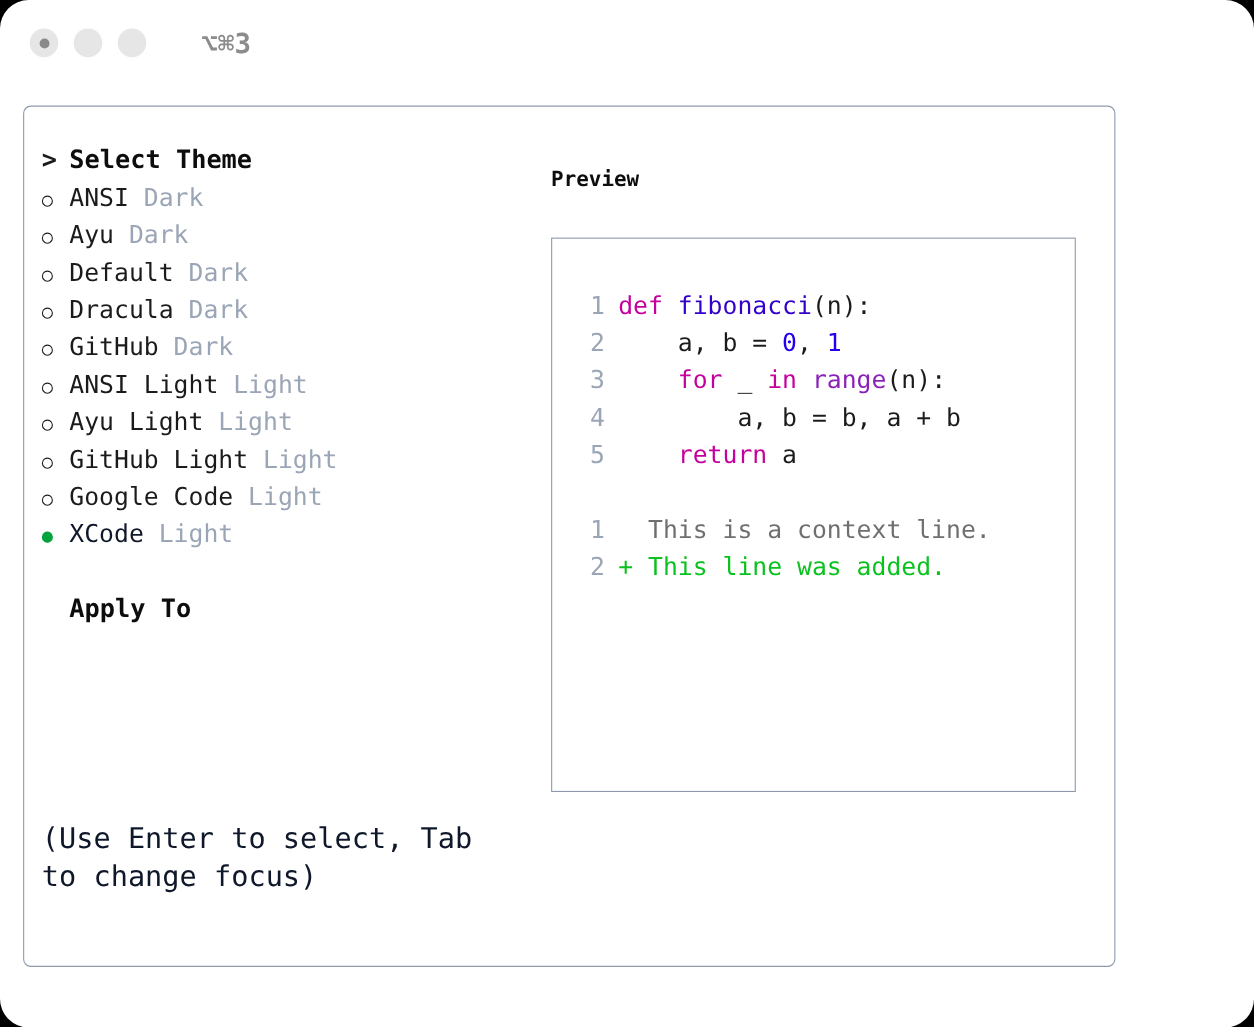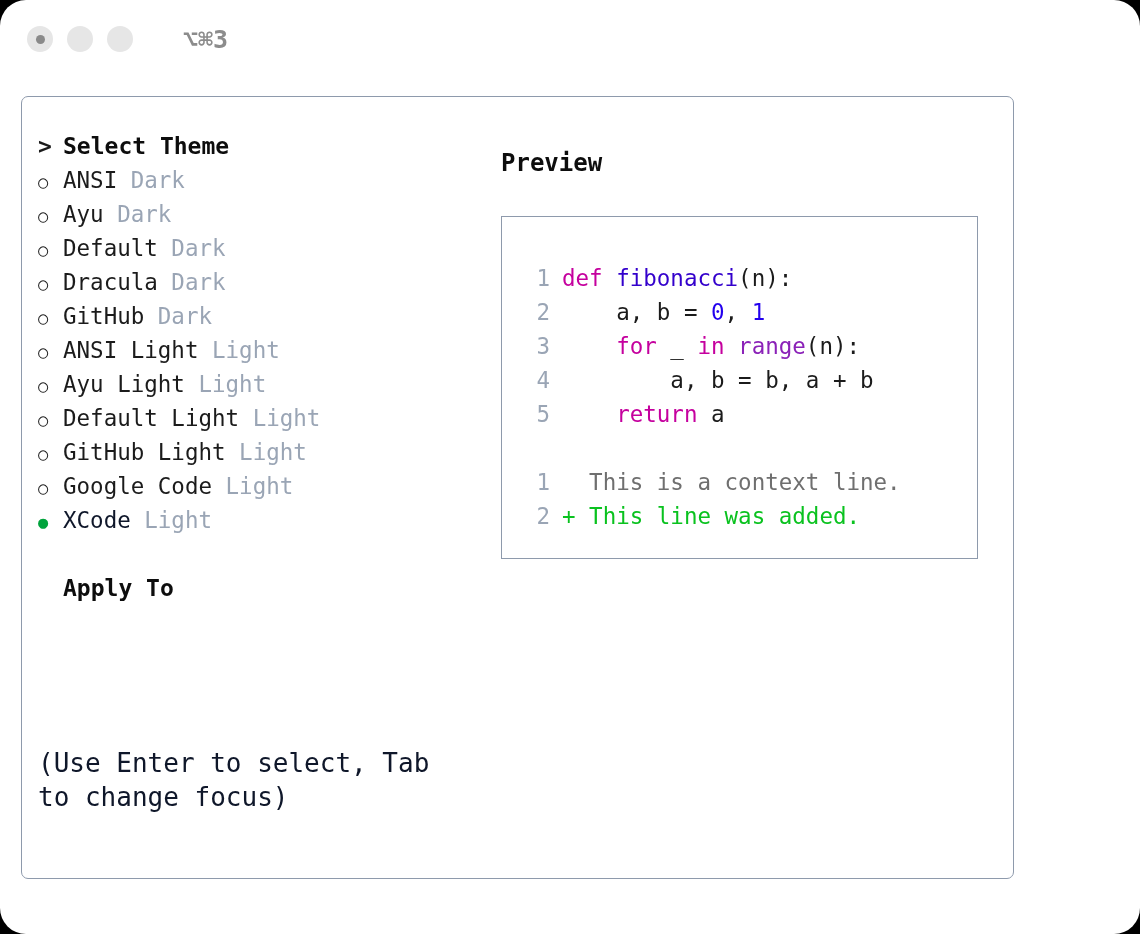--- a/index.html
+++ b/index.html
@@ -134,29 +134,29 @@
   }
 
   
   #right-col {
     position: absolute;
     left: 479px;
     top: 49px;
     width: 490px;
   }
   #preview-title {
-    font-size: 24px;
+    font-size: 19px;
     font-weight: bold;
     color: #0d0d0d;
     line-height: 34px;
   }
   #preview-box {
     margin-top: 36px;
     width: 477px;
-    height: 343px;
+    height: 504px;
     border: 1.5px solid #8e9aac;
     box-sizing: border-box;
     background: #ffffff;
     padding: 44px 0 0 0;
   }
   .code-line {
     font-size: 22.5px;
     line-height: 34px;
     white-space: pre;
     color: #1b1b1b;
@@ -201,21 +201,20 @@
         <span class="marker caret"></span><span>Select Theme</span>
       </div>
       <div id="theme-rows">
           <div class="row"><span class="marker radio-off"></span><span class="label">ANSI</span><span class="badge"> Dark</span></div>
           <div class="row"><span class="marker radio-off"></span><span class="label">Ayu</span><span class="badge"> Dark</span></div>
           <div class="row"><span class="marker radio-off"></span><span class="label">Default</span><span class="badge"> Dark</span></div>
           <div class="row"><span class="marker radio-off"></span><span class="label">Dracula</span><span class="badge"> Dark</span></div>
           <div class="row"><span class="marker radio-off"></span><span class="label">GitHub</span><span class="badge"> Dark</span></div>
           <div class="row"><span class="marker radio-off"></span><span class="label">ANSI Light</span><span class="badge"> Light</span></div>
           <div class="row"><span class="marker radio-off"></span><span class="label">Ayu Light</span><span class="badge"> Light</span></div>
-          <div class="row"><span class="marker radio-off"></span><span class="label">Default Light</span><span class="badge"> Light</span></div>
           <div class="row"><span class="marker radio-off"></span><span class="label">GitHub Light</span><span class="badge"> Light</span></div>
           <div class="row"><span class="marker radio-off"></span><span class="label">Google Code</span><span class="badge"> Light</span></div>
           <div class="row selected"><span class="marker radio-on"></span><span class="label">XCode</span><span class="badge"> Light</span></div>
         </div>
 
       <div class="spacer"></div>
 
       <div class="row header-row">
         <span class="marker blank"></span><span>Apply To</span>
       </div>

